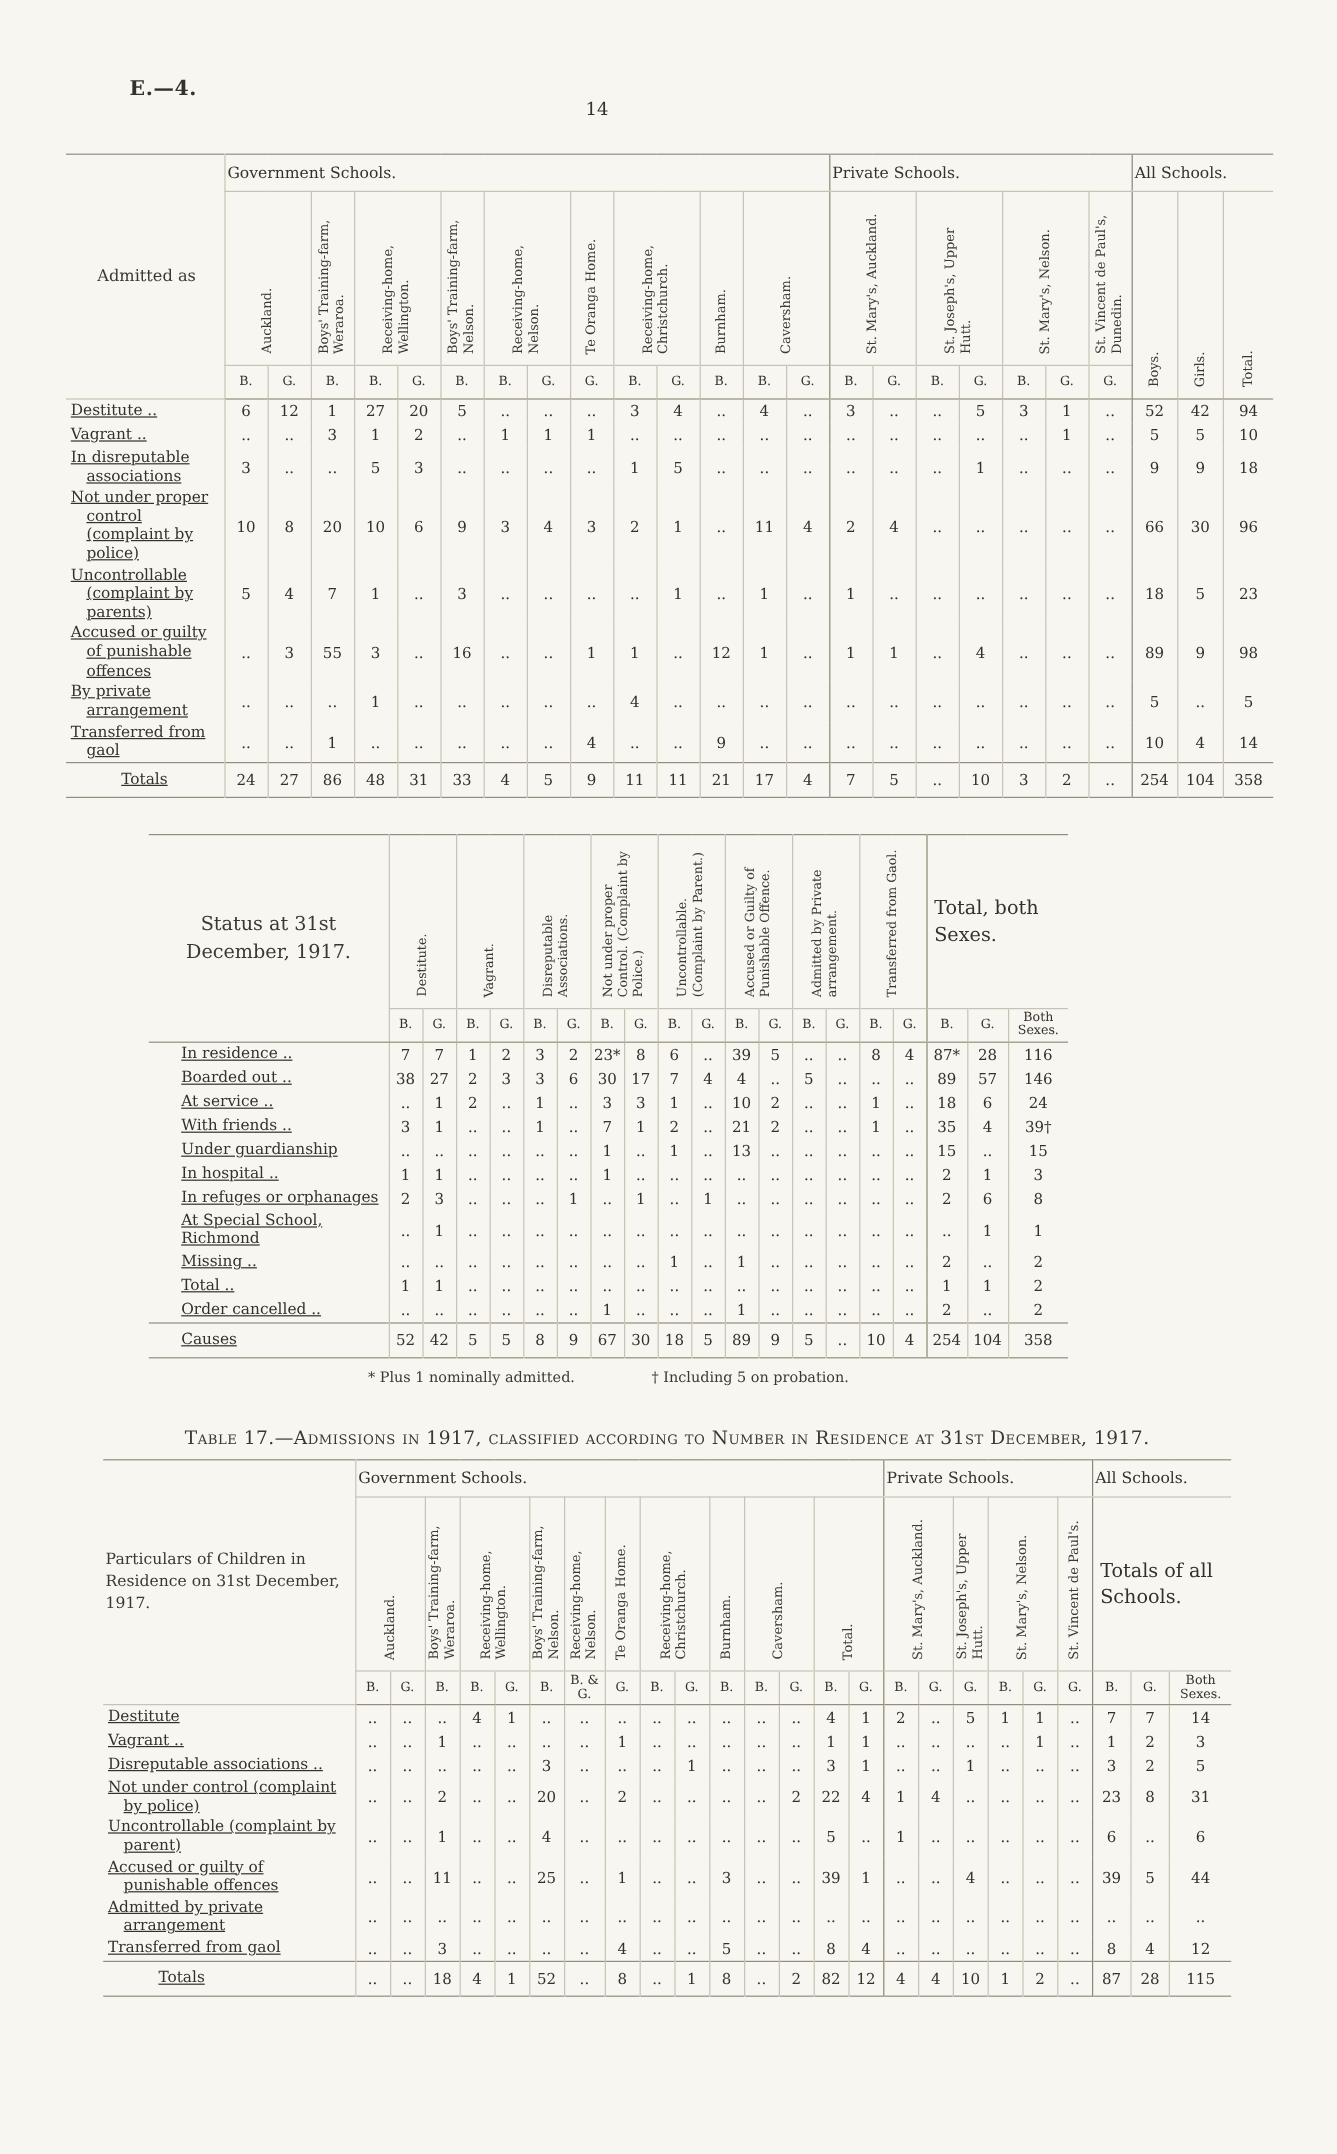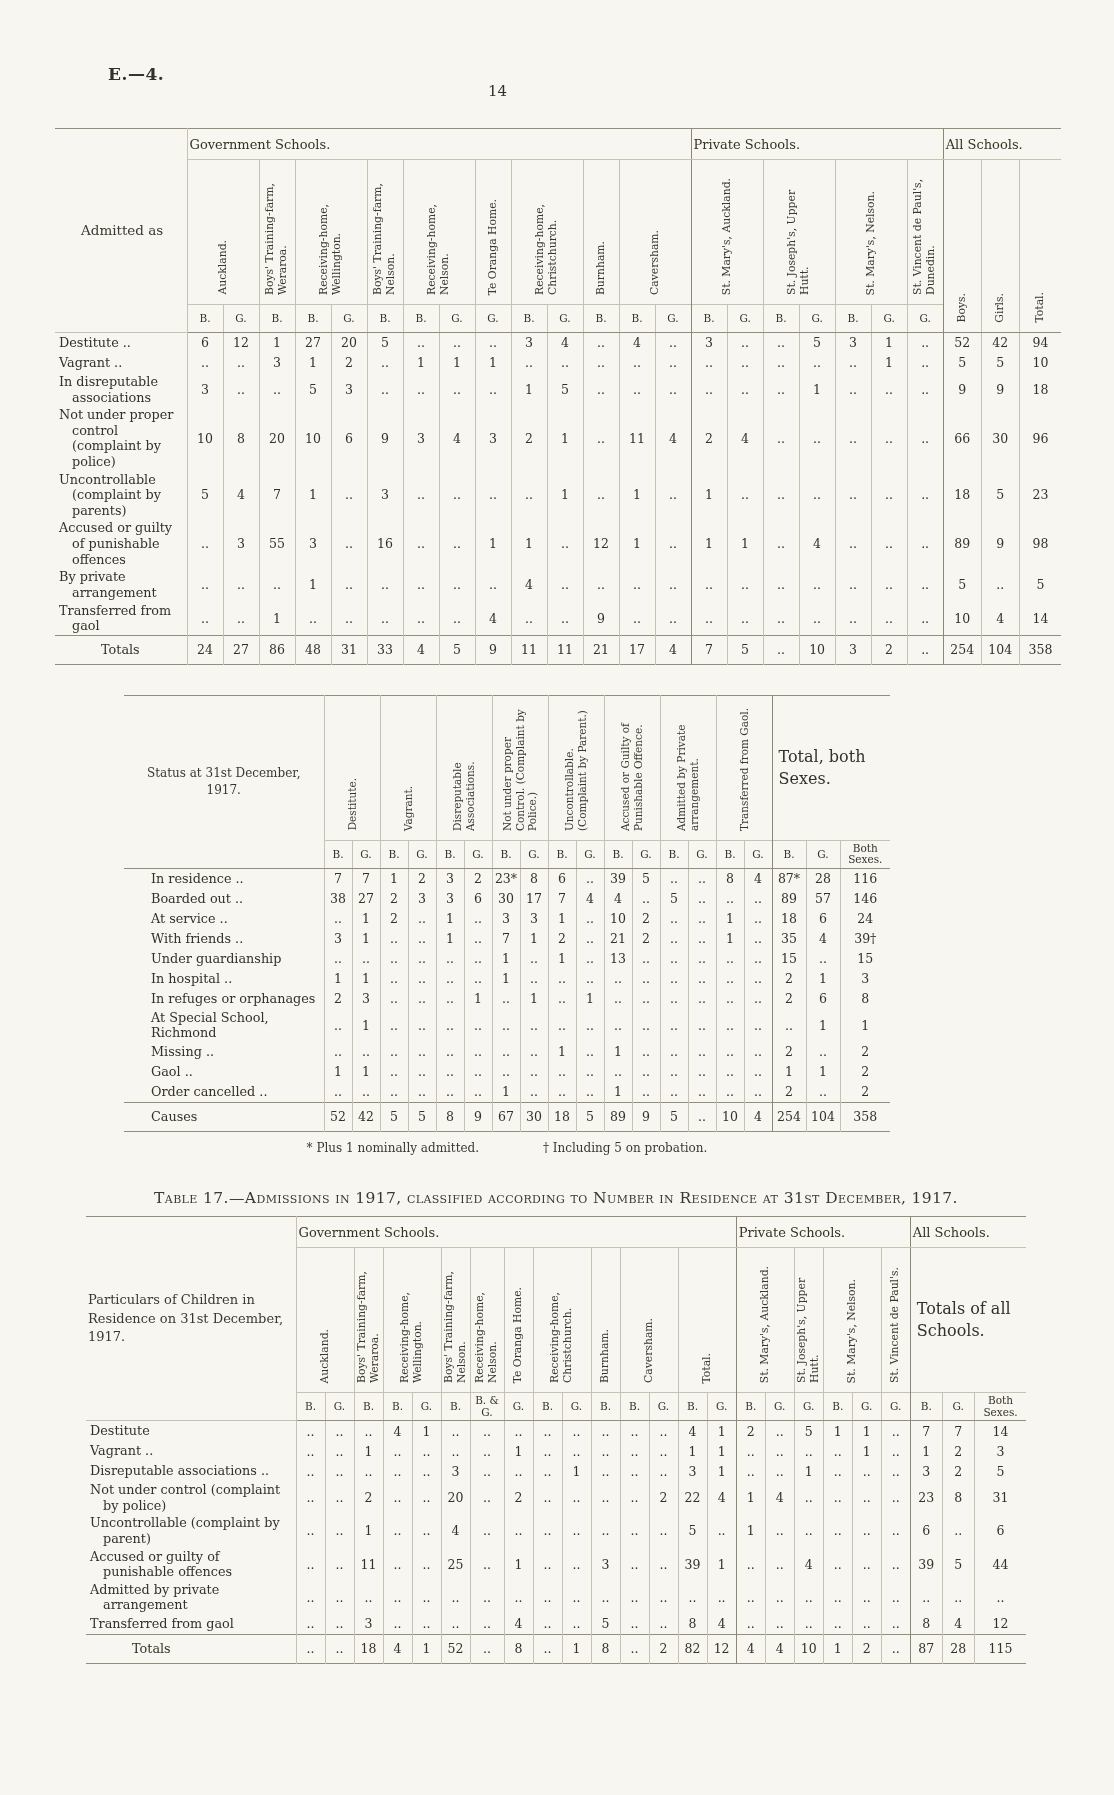--- a/index.html
+++ b/index.html
@@ -45,21 +45,21 @@
   .datatable tr > *:first-child { border-left: none; }
   .datatable .gstart { border-left: 1px solid #8d8674; }
 
   tr.grouprow th {
     border-bottom: 1px solid #c9c2b2;
     font-size: 13px; text-align: left; vertical-align: middle;
     height: 26px; padding: 2px;
   }
   th.corner {
     vertical-align: middle; text-align: center;
-    font-size: 12px; line-height: 1.4; padding: 20px 10px;
+    font-size: 16px; line-height: 1.4; padding: 20px 10px;
     border-right: 1px solid #c9c2b2;
     border-bottom: 1px solid #958d7c;
     color: #3b382f;
   }
   #t15 th.corner { text-align: left; padding-left: 26px; font-size: 13.5px; }
 
   th.vcell { height: 136px; text-align: center; vertical-align: bottom; padding: 3px 1px 5px; }
   .vhead {
     writing-mode: vertical-rl;
     transform: rotate(180deg);
@@ -81,20 +81,21 @@
     border-bottom: 1px solid #958d7c;
     font-size: 10.5px; text-align: center; vertical-align: middle;
     height: 23px; padding: 2px 0; line-height: 1.1;
   }
 
   .datatable td.num { text-align: center; font-size: 12.5px; line-height: 1.22; height: 18px; }
   .datatable td.rowlabel {
     font-size: 12.8px; line-height: 1.22; text-align: left;
     padding: 1px 3px 1px 17px; text-indent: -13px;
     border-right: 1px solid #c9c2b2;
+    text-decoration: underline;
   }
   #t16 td.rowlabel { padding-left: 27px; text-indent: 0; }
   tr.totals td {
     border-top: 1px solid #958d7c;
     vertical-align: middle; font-size: 13px;
     padding-top: 5px; padding-bottom: 5px;
   }
   tr.totals td.rowlabel { padding-left: 46px; text-indent: 0; }
 
   .footnotes { margin-top: 9px; text-align: center; font-size: 12px; color: #3b382f; }
@@ -688,21 +689,21 @@
             <td class="num">..</td>
             <td class="num">..</td>
             <td class="num">..</td>
             <td class="num">..</td>
             <td class="num">..</td>
             <td class="num gstart">2</td>
             <td class="num">..</td>
             <td class="num">2</td>
           </tr>
           <tr>
-            <td class="rowlabel">Gaol ..</td>
+            <td class="rowlabel">Total ..</td>
             <td class="num">1</td>
             <td class="num">1</td>
             <td class="num">..</td>
             <td class="num">..</td>
             <td class="num">..</td>
             <td class="num">..</td>
             <td class="num">..</td>
             <td class="num">..</td>
             <td class="num">..</td>
             <td class="num">..</td>

